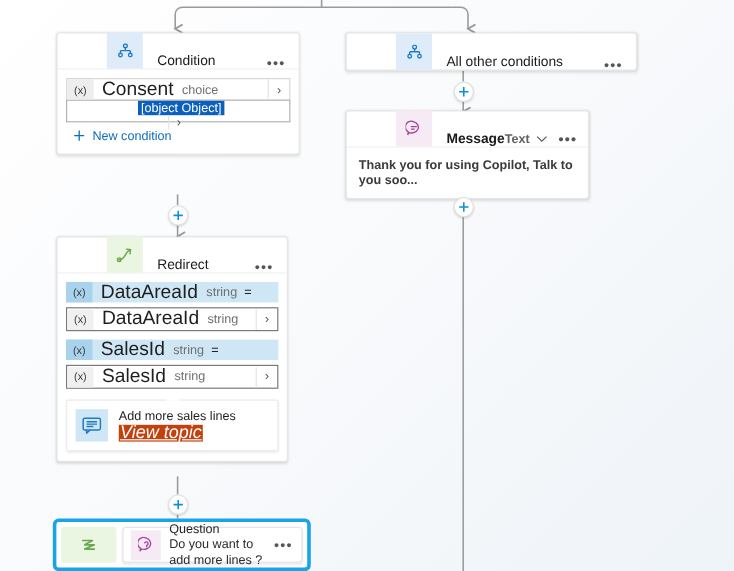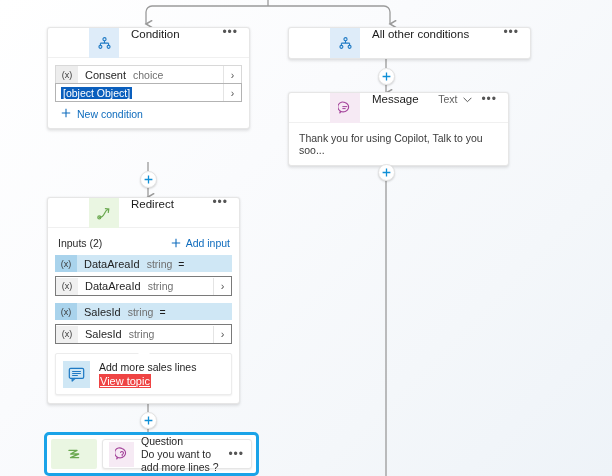--- a/index.html
+++ b/index.html
@@ -52,21 +52,21 @@
     position: absolute;
     background: #ffffff;
     border: 1px solid #e6e6e6;
     border-radius: 3px;
     box-shadow: 0 1.2px 3px rgba(0,0,0,.10), 0 0 2px rgba(0,0,0,.06);
     z-index: 5;
   }
 
   .node-head {
     display: flex;
-    align-items: flex-start;
+    align-items: flex-end;
     height: 30px;
     border-bottom: 1px solid #f0f0f0;
     padding-left: 41px;
   }
   .node-head.no-border { border-bottom: none; }
 
   .head-icon {
     width: 30px;
     height: 30px;
     display: flex;
@@ -108,35 +108,35 @@
   
   .fld {
     display: flex;
     align-items: center;
     height: 19px;
     border: 1px solid #d8d8d8;
     background: #fff;
     margin-bottom: -1px;
     font-size: 10.5px;
   }
-  .fld.focusline { border-color: #b3b3b3; }
+  .fld.focusline { border-color: #b3b3b3; flex-direction: column; }
 
   .tok-x {
     width: 22px;
     height: 17px;
     background: #ededed;
     color: #3a3a3a;
     font-size: 9px;
     display: flex;
     align-items: center;
     justify-content: center;
     flex: 0 0 22px;
   }
 
-  .tok-name { padding: 0 7px 0 7px; color: #1f1f1f; font-size: 11px; text-align: right; }
+  .tok-name { padding: 0 7px 0 7px; color: #1f1f1f; font-size: 16px; text-align: right; }
   .tok-type { color: #6f6f6f; font-size: 10.5px; }
   .fld-grow { flex: 1; }
 
   .chev {
     width: 18px;
     display: flex;
     align-items: center;
     justify-content: center;
     color: #545454;
     border-left: 1px solid #e4e4e4;
@@ -226,26 +226,27 @@
     width: 27px;
     height: 27px;
     background: #cfe7f5;
     display: flex;
     align-items: center;
     justify-content: center;
     flex: 0 0 27px;
   }
   .topic-title { font-size: 10.5px; color: #1f1f1f; line-height: 14px; }
   .topic-link {
-    font-size: 11px;
-    background: #ef4444;
+    font-size: 15px;
+    background: #c2410c;
     color: #fff;
     text-decoration: underline;
     padding: 0 1px;
     display: inline-block;
+    font-style: italic;
   }
 
   
   .sel-node {
     position: absolute;
     border: 3px solid #1aa3e8;
     border-radius: 5px;
     background: #ffffff;
     z-index: 7;
     display: flex;
@@ -397,21 +398,21 @@
           <circle cx="11.4" cy="10.6" r="1.6" fill="none" stroke="#1f7ac4" stroke-width="1.2"></circle>
         </svg>
       </div>
       <div class="head-title">All other conditions</div>
       <div class="head-right">
         <span class="ellipsis">•••</span>
       </div>
     </div>
   </div>
 
-  <div class="node" style="left:288px; top:92px; width:221px;">
+  <div class="node" style="left:288px; top:92px; width:203px;font-weight:bold;">
     <div class="node-head">
       <div class="head-icon ico-pink">
         <svg width="14" height="14" viewBox="0 0 14 14">
           <path d="M7,1.6 a5.4,4.6 0 1 1 -4,8.9 L1.7,12.3 L2.3,10 A4.6,4.6 0 0 1 7,1.6 Z" fill="none" stroke="#a4449b" stroke-width="1.1"></path>
           <path d="M4.4,5.6 L9.3,5.6 M4.4,7.6 L7.6,7.6" stroke="#a4449b" stroke-width="1"></path>
         </svg>
       </div>
       <div class="head-title">Message</div>
       <div class="head-right">
         <span>Text</span>
@@ -435,29 +436,20 @@
           <circle cx="2.3" cy="11.4" r="1.5" fill="none" stroke="#6aa84f" stroke-width="1.2"></circle>
         </svg>
       </div>
       <div class="head-title">Redirect</div>
       <div class="head-right">
         <span class="ellipsis">•••</span>
       </div>
     </div>
 
     <div class="node-body">
-      <div class="inputs-head">
-        <span class="inputs-label">Inputs (2)</span>
-        <span class="add-input">
-          <svg width="10" height="10" viewBox="0 0 10 10">
-            <path d="M5,0.8 L5,9.2 M0.8,5 L9.2,5" stroke="#0f6cbd" stroke-width="1.1"></path>
-          </svg>
-          <span>Add input</span>
-        </span>
-      </div>
 
       <div class="pill-row">
         <span class="tok-x">(x)</span>
         <span class="tok-name">DataAreaId</span>
         <span class="tok-type">string</span>
         <span class="eq">=</span>
         <span class="fld-grow"></span>
       </div>
       <div class="boxed-row">
         <span class="tok-x">(x)</span>

